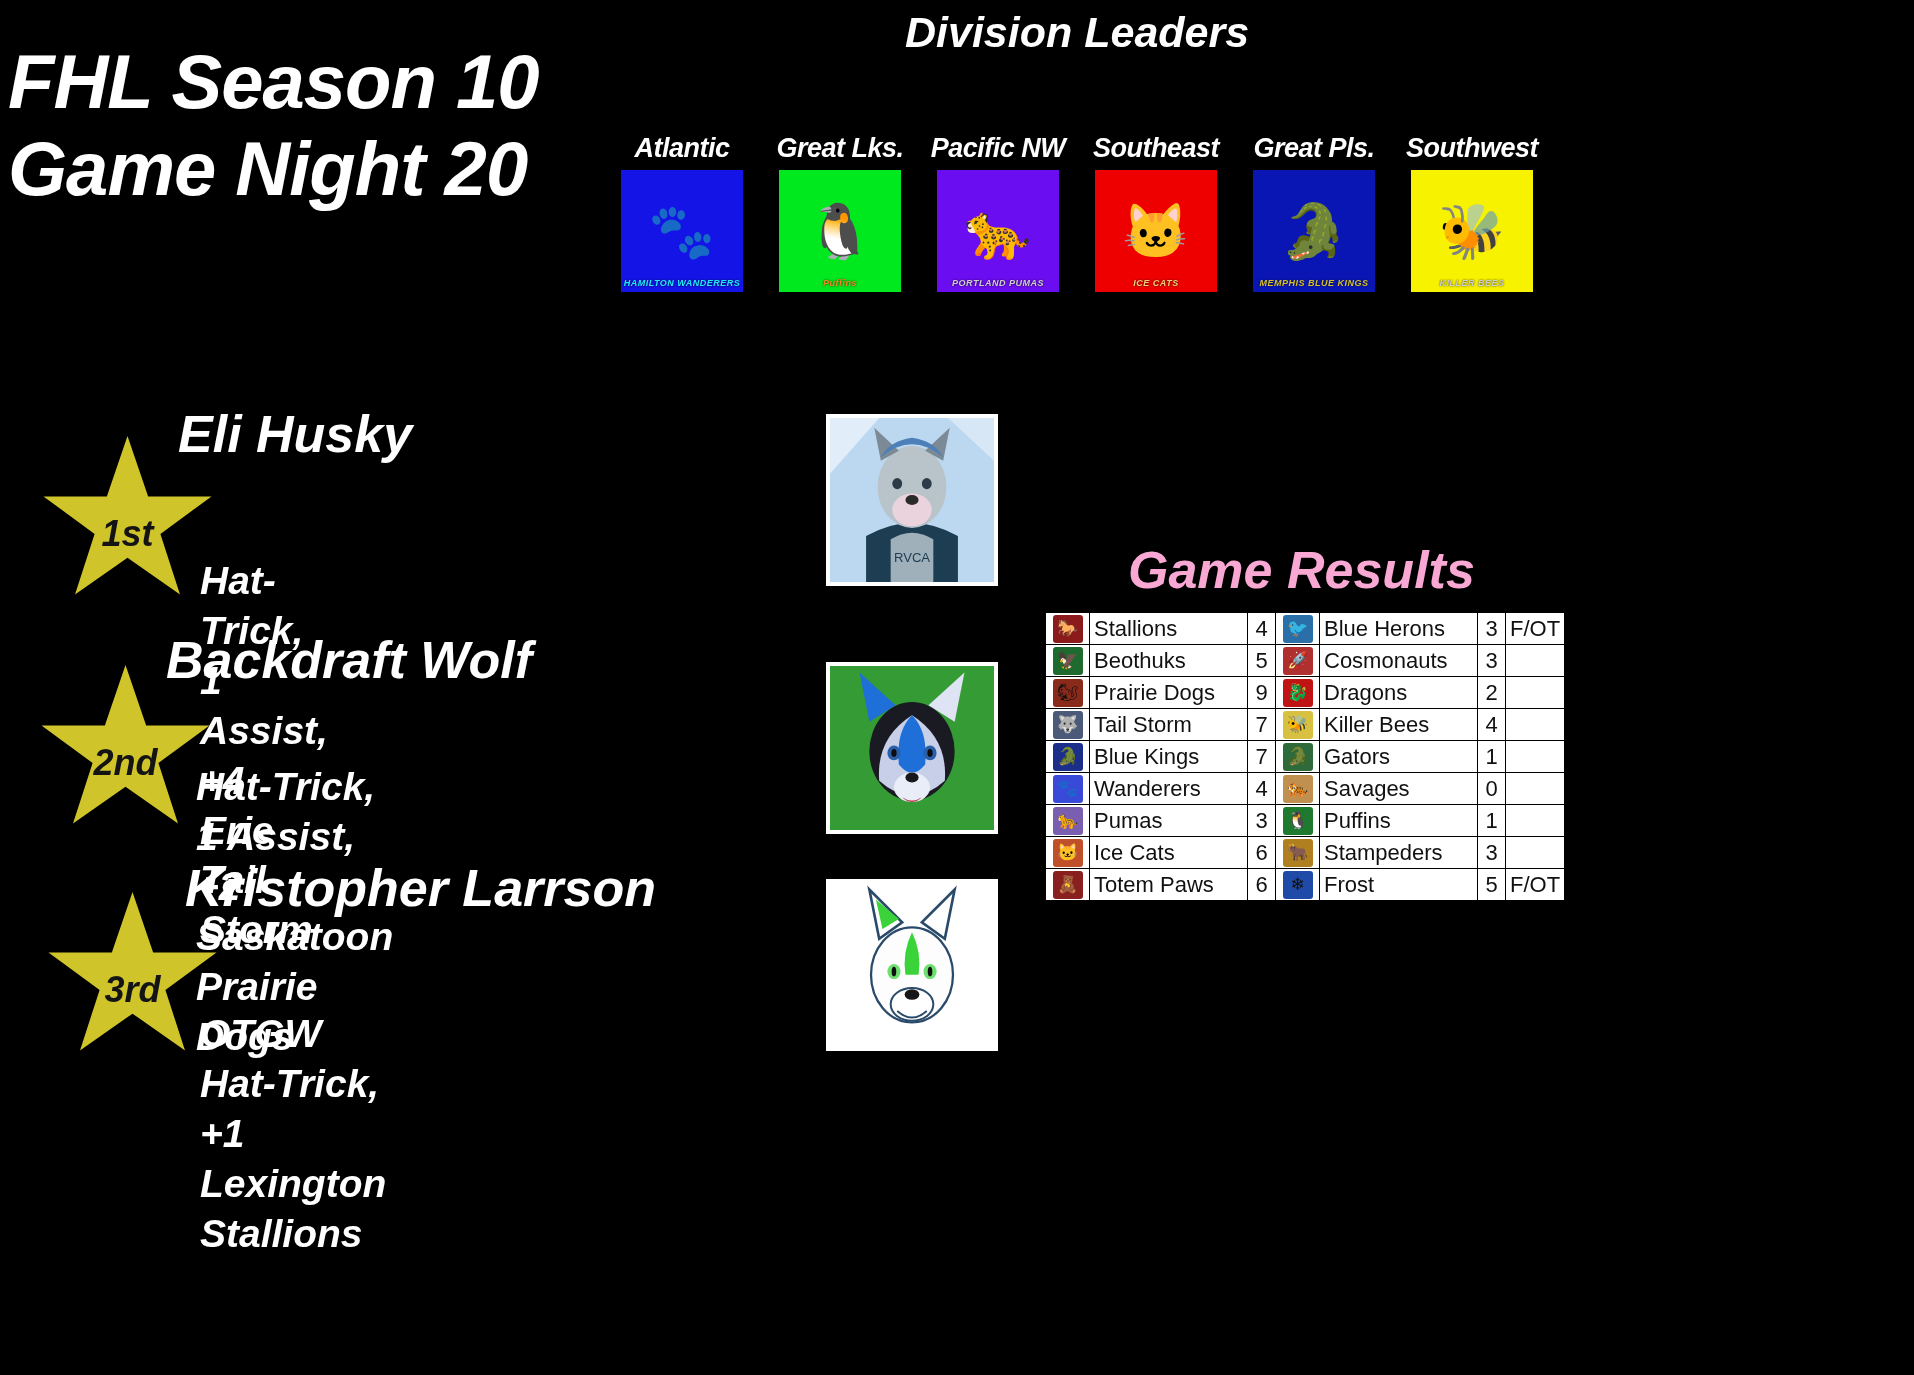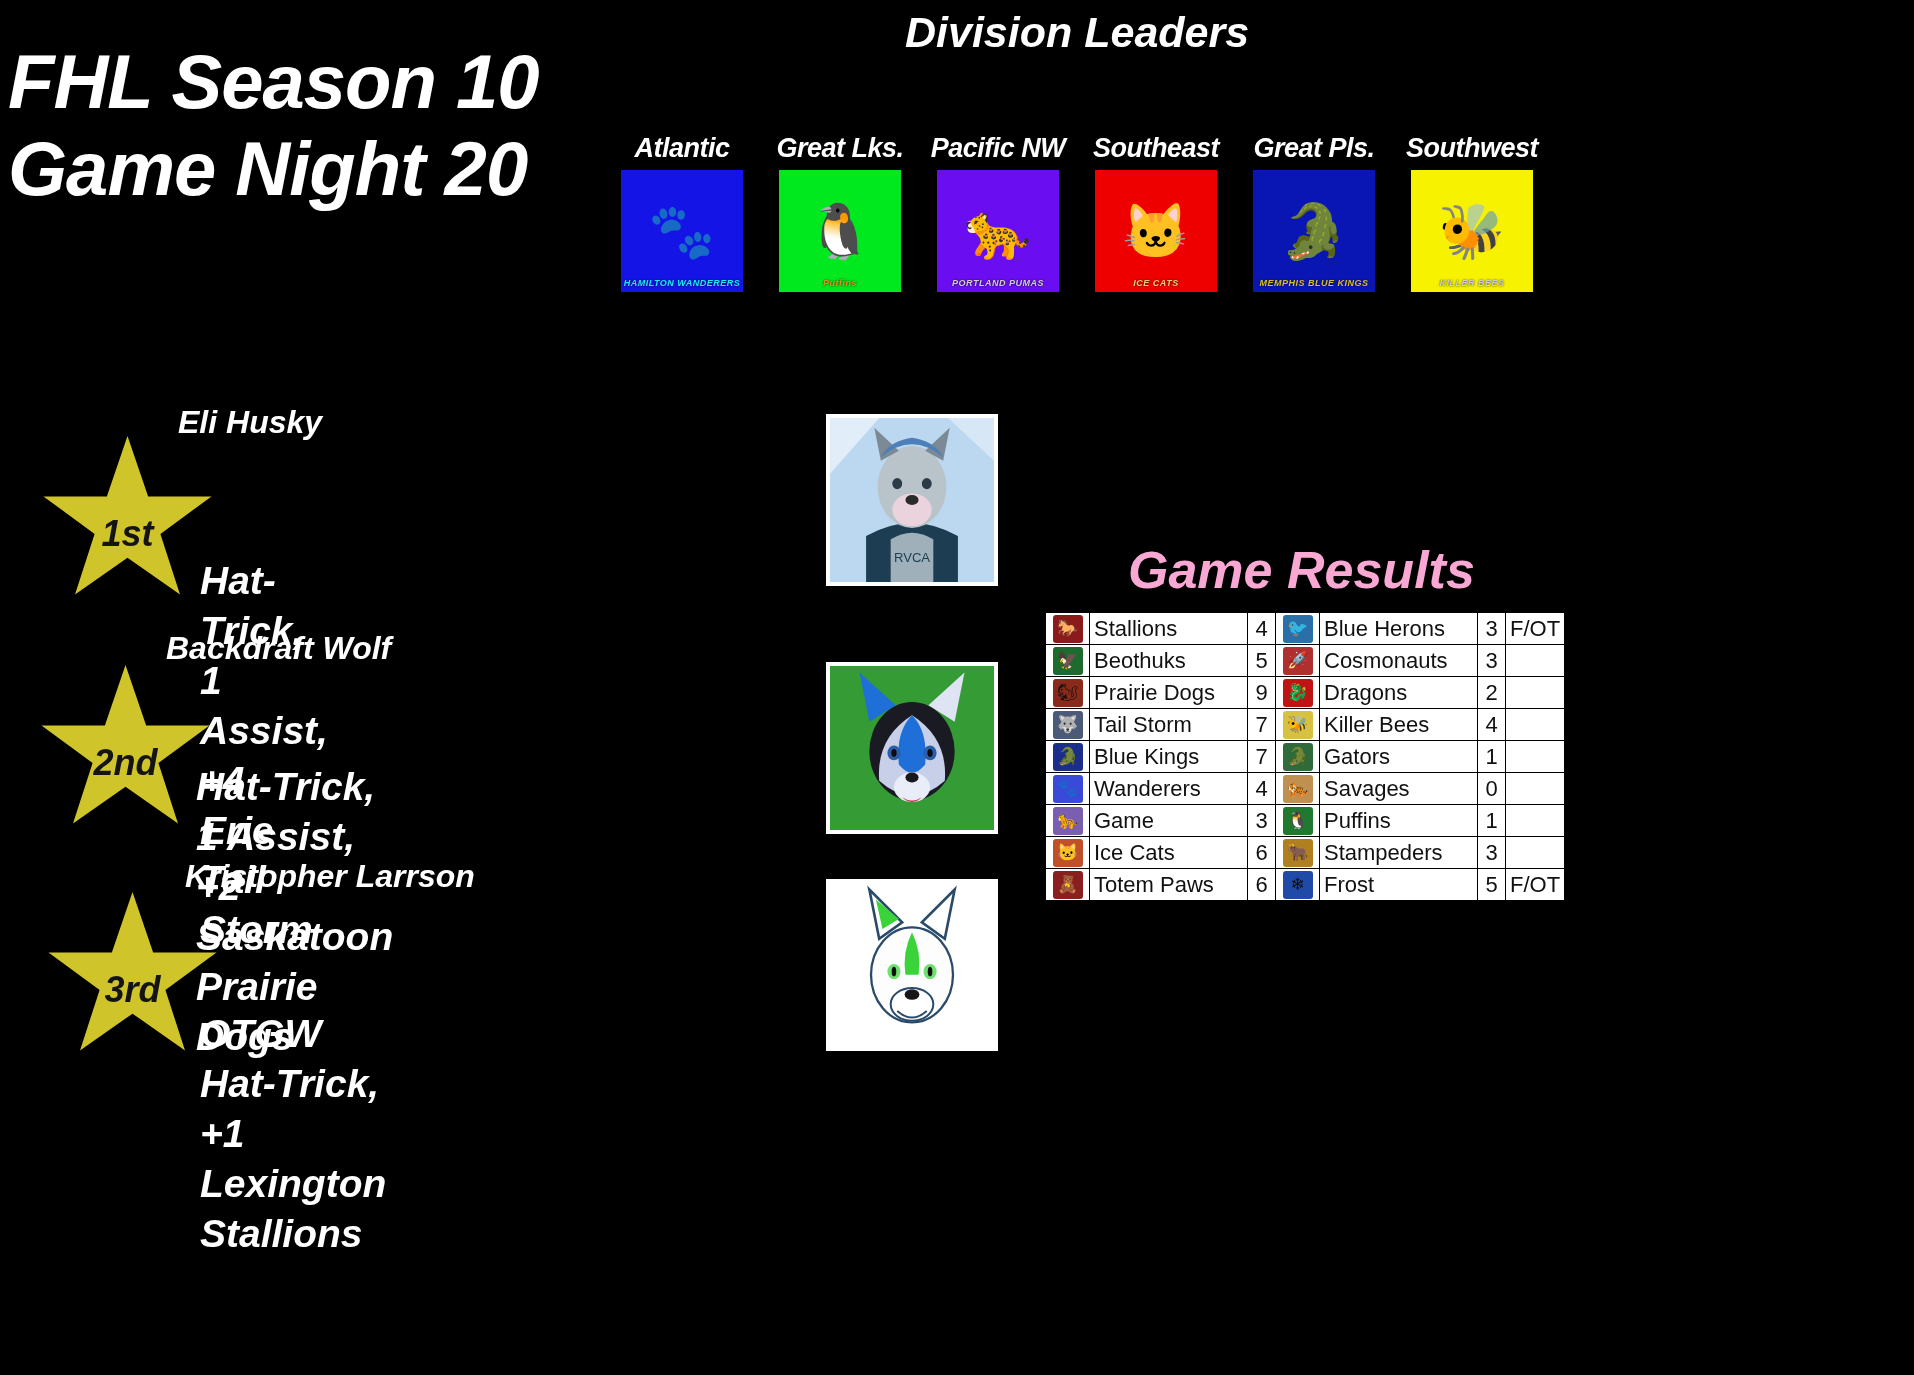--- a/index.html
+++ b/index.html
@@ -58,21 +58,21 @@
     background: #cfc42a;
     clip-path: polygon(50% 0%, 61.8% 34.5%, 98% 34.5%, 68.8% 56%, 80% 90.5%,
                        50% 69.5%, 20% 90.5%, 31.2% 56%, 2% 34.5%, 38.2% 34.5%);
     display: flex; align-items: center; justify-content: center;
   }
   .star span {
     color: #141414; font-size: 36px; font-weight: bold; font-style: italic;
     transform: translateY(10px);
   }
   .player-name {
-    position: absolute; color: #fff; font-size: 32px; font-weight: bold;
+    position: absolute; color: #fff; font-size: 52px; font-weight: bold;
     font-style: italic; white-space: nowrap;
   }
   .player-stats {
     position: absolute; color: #fff; font-size: 39px; font-weight: bold;
     font-style: italic; line-height: 1.28; white-space: pre-line;
   }
 
   
   .portrait {
     position: absolute; background:#a3a3a3; border: 4px solid #fff;
@@ -309,21 +309,21 @@
           <td class="ic"><span class="mini" style="background: rgb(58, 74, 216);"><span class="m-glyph">🐾</span></span></td>
           <td class="nm">Wanderers</td>
           <td class="sc">4</td>
           <td class="ic"><span class="mini" style="background: rgb(192, 144, 80);"><span class="m-glyph">🐅</span></span></td>
           <td class="nm">Savages</td>
           <td class="sc">0</td>
           <td class="ot"></td>
         </tr>
         <tr>
           <td class="ic"><span class="mini" style="background: rgb(122, 95, 176);"><span class="m-glyph">🐆</span></span></td>
-          <td class="nm">Game</td>
+          <td class="nm">Pumas</td>
           <td class="sc">3</td>
           <td class="ic"><span class="mini" style="background: rgb(31, 122, 47);"><span class="m-glyph">🐧</span></span></td>
           <td class="nm">Puffins</td>
           <td class="sc">1</td>
           <td class="ot"></td>
         </tr>
         <tr>
           <td class="ic"><span class="mini" style="background: rgb(192, 80, 42);"><span class="m-glyph">🐱</span></span></td>
           <td class="nm">Ice Cats</td>
           <td class="sc">6</td>

